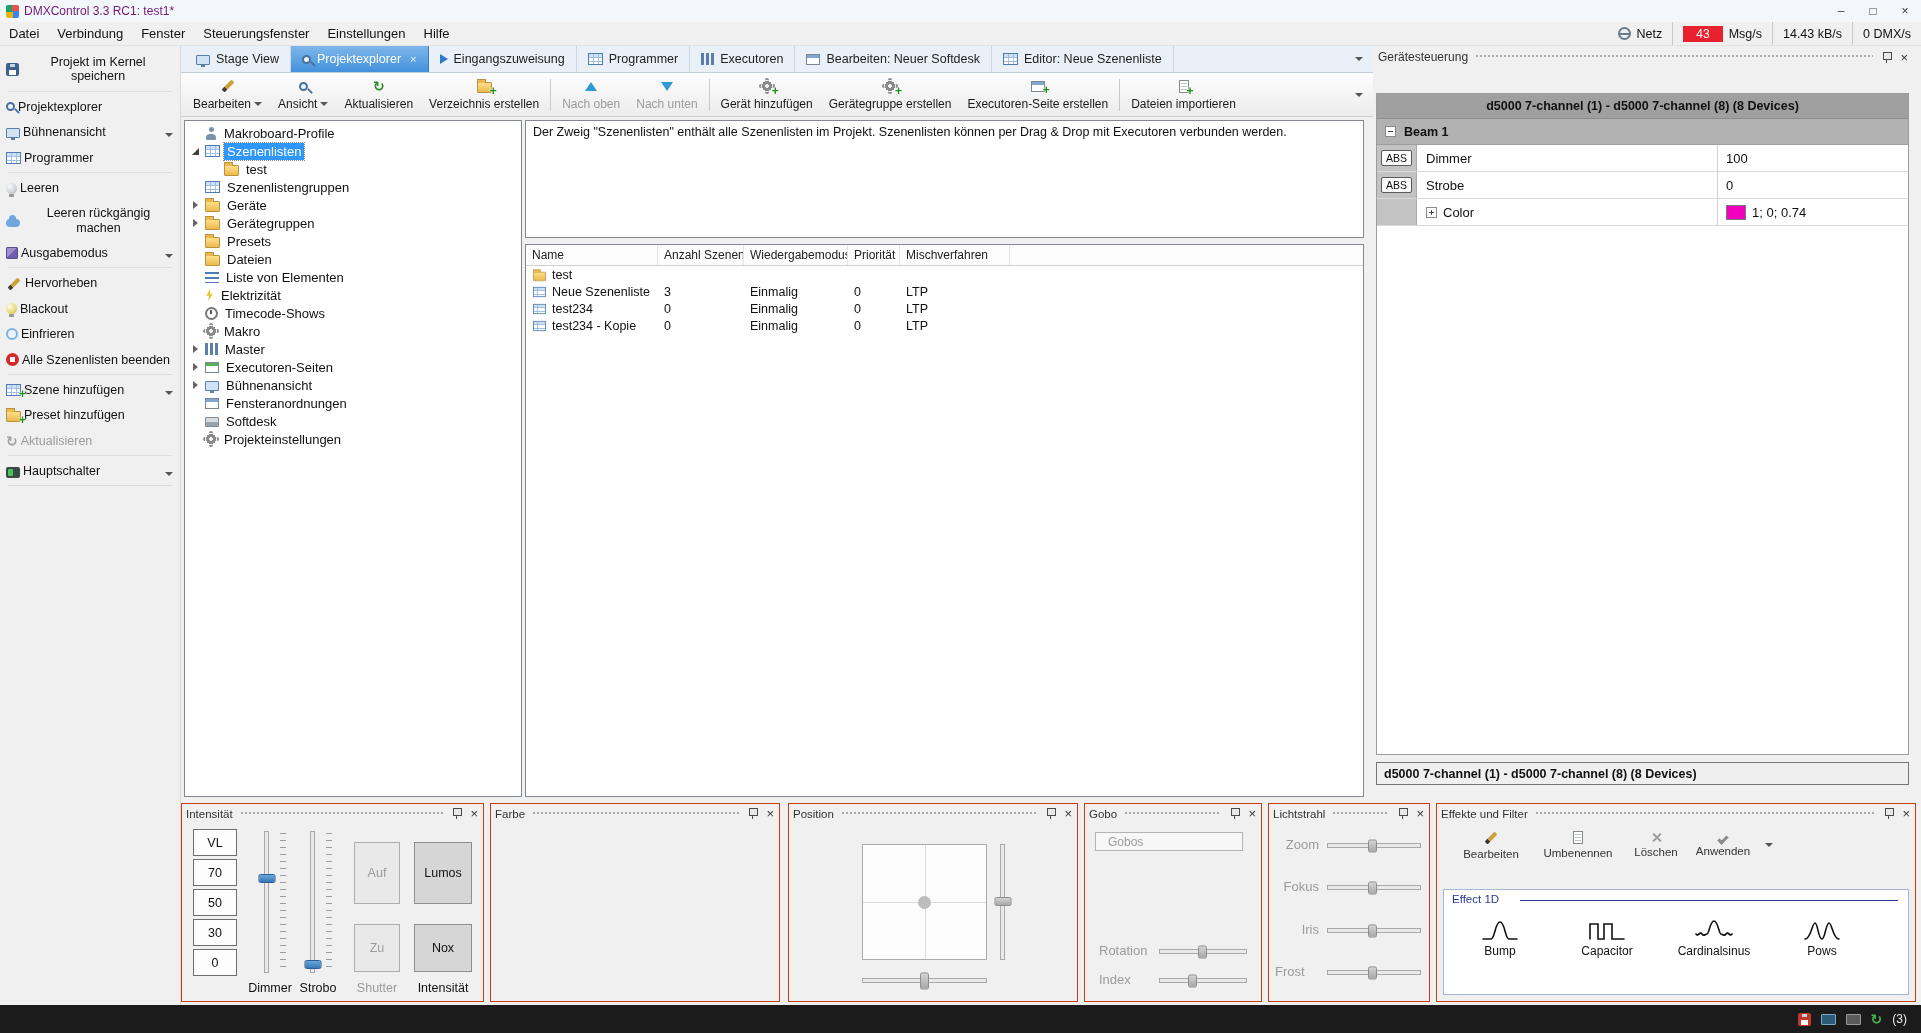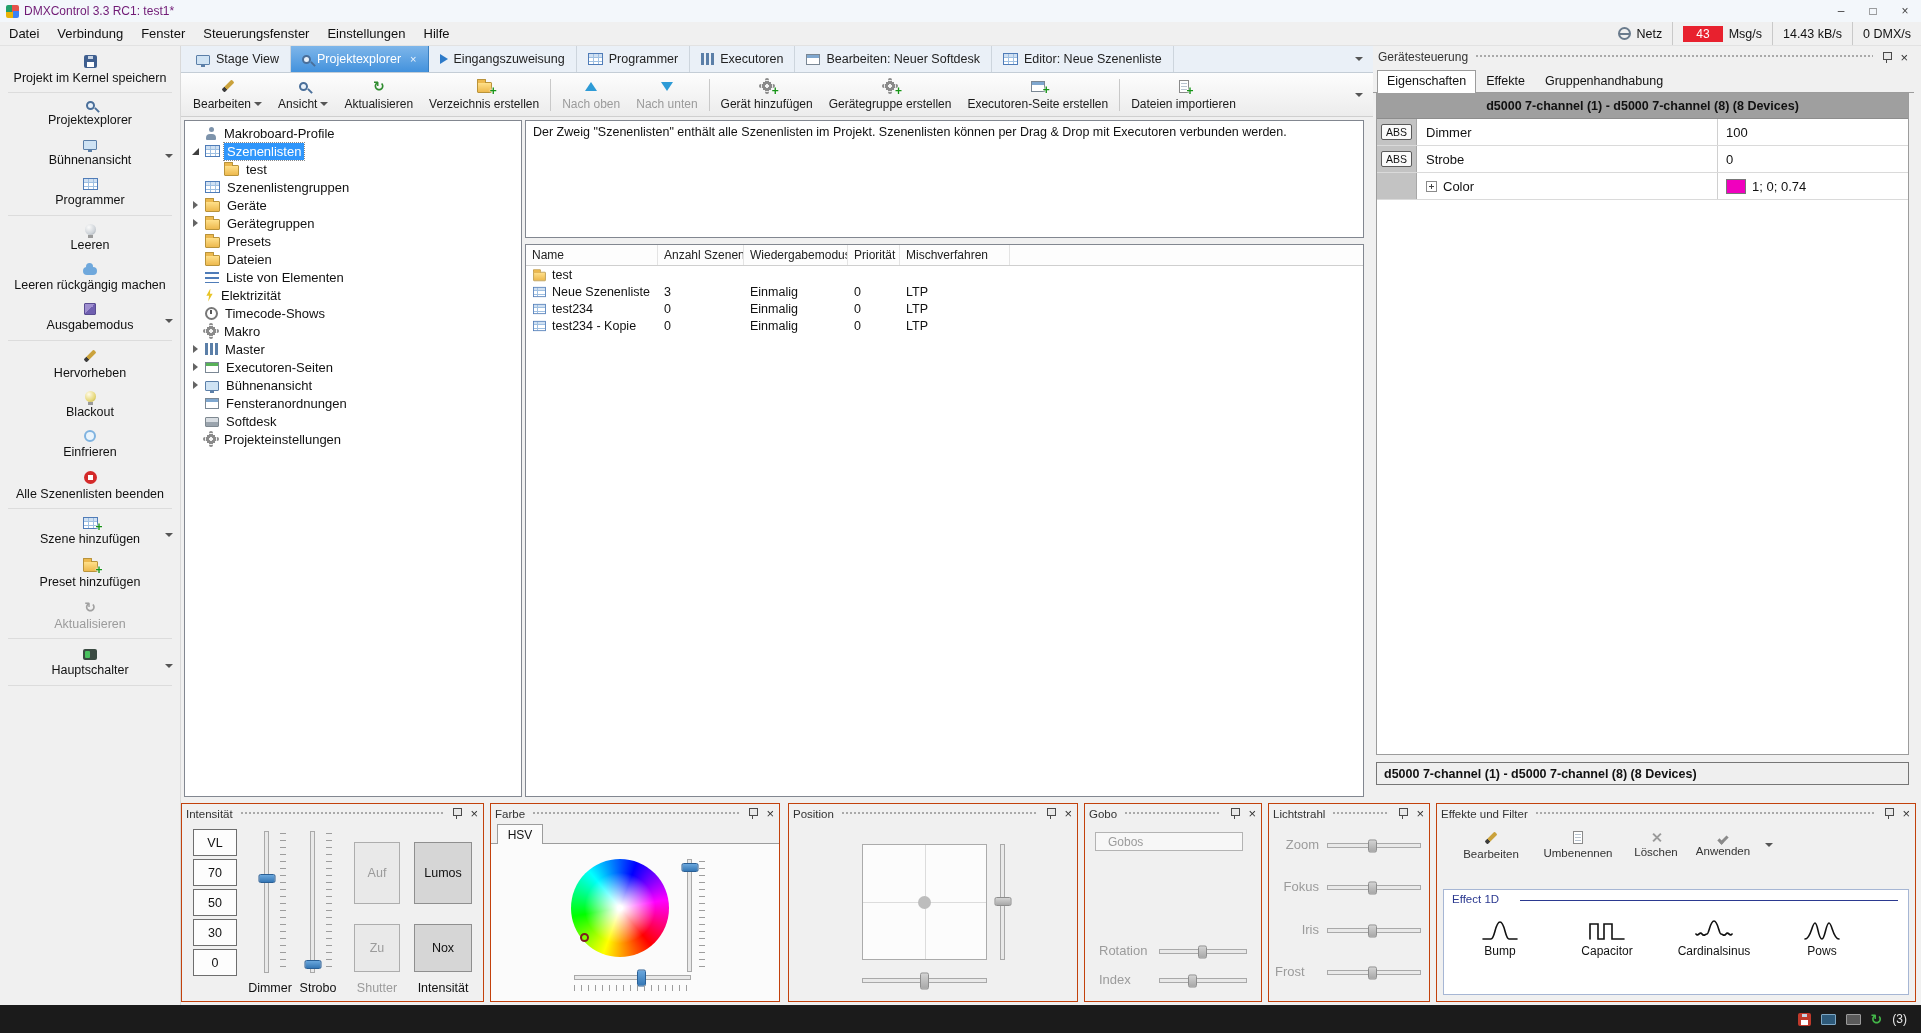--- a/index.html
+++ b/index.html
@@ -69,21 +69,21 @@
 .menubar{position:absolute;left:0;top:22px;width:100%;height:24px;background:#f0f0f0;display:flex;align-items:center;border-bottom:1px solid #e2e2e2}
 .menu-item{padding:3px 9px}
 .mb-right{margin-left:auto;display:flex;align-items:stretch;height:100%;font-size:12.5px}
 .mb-cell{display:flex;align-items:center;gap:6px;padding:0 10px;border-left:1px solid #c9c9c9}
 .netz-icon{width:13px;height:13px;border:2px solid #6a7b8c;border-radius:50%;position:relative}
 .netz-icon::after{content:"";position:absolute;left:-1px;right:-1px;top:3.5px;height:2px;background:#6a7b8c}
 .msg-badge{background:#e8212e;color:#fff;padding:1px 13px;font-size:12px}
 
 
 .sidebar{position:absolute;left:0;top:46px;width:181px;height:959px;background:#f0f0f0;border-right:1px solid #d9d9d9;padding-top:3px;overflow:hidden}
-.side-btn{position:relative;display:flex;flex-direction:column;align-items:center;gap:3px;padding:6px 6px 5px}
+.side-btn{position:relative;display:flex;align-items:center;gap:3px;padding:6px 6px 5px}
 .side-btn .lbl{font-size:12.5px;text-align:center;line-height:1.15}
 .side-btn.disabled .lbl{color:#9b9b9b}
 .side-sep{height:1px;background:#dcdcdc;margin:2px 8px}
 .side-caret{position:absolute;right:7px;top:55%;width:0;height:0;border-top:4px solid #555;border-left:4px solid transparent;border-right:4px solid transparent}
 
 
 .docarea{position:absolute;left:181px;top:46px;width:1192px;height:754px;background:#f0f0f0}
 .tabstrip{position:absolute;left:0;top:0;right:0;height:27px;background:#eaf0f7;display:flex;align-items:stretch;border-bottom:1px solid #c4cdd6;padding-left:4px}
 .tab{display:flex;align-items:center;gap:6px;padding:0 11px;font-size:12.5px;color:#222;border-right:1px solid #cdd5dd}
 .tab.active{background:linear-gradient(#7eb6ea,#4392dd);color:#fff;border-right-color:#3a7fc0}
@@ -585,27 +585,26 @@
   </div>
 </div>
 
 <div class="devpanel">
   <div class="dp-titlebar">
     <span class="pt-label">Gerätesteuerung</span>
     <span class="grip"></span>
     <span class="pin"></span>
     <span class="pclose">×</span>
   </div>
-  <div class="dp-tabs">
-    <span class="dp-tab active">Eigenschaften</span>
-    <span class="dp-tab">Effekte</span>
-    <span class="dp-tab">Gruppenhandhabung</span>
-  </div>
   <div class="dp-body">
     <div class="dp-header">d5000 7-channel (1) - d5000 7-channel (8) (8 Devices)</div>
+    <div class="dp-group">
+      <span class="expander"></span>
+      <span>Beam 1</span>
+    </div>
     <div class="dp-row">
       <div class="dp-gutter">
           <span class="abs-chip">ABS</span>
         </div>
       <div class="dp-name">Dimmer</div>
       <div class="dp-value">100</div>
     </div>
     <div class="dp-row">
       <div class="dp-gutter">
           <span class="abs-chip">ABS</span>
@@ -662,38 +661,20 @@
     <span class="axis-label" style="left:261px;top:158px">Intensität</span>
   </div>
 </div>
 
 <div class="panel" style="left:490px;width:290px">
   <div class="panel-title">
     <span class="pt-label">Farbe</span>
     <span class="grip"></span>
     <span class="pin"></span>
     <span class="pclose">×</span>
-  </div>
-  <div class="panel-body">
-    <div class="hsv-tabrow">
-      <span class="hsv-tab">HSV</span>
-    </div>
-    <div class="color-area">
-      <div class="wheel">
-        <span class="wheel-ind"></span>
-      </div>
-      <div class="vslider" style="left:196px;top:15px;height:113px">
-        <span class="vhandle" style="top:3px"></span>
-      </div>
-      <div class="vticks" style="left:208px;top:17px;height:108px"></div>
-      <div class="hslider" style="left:83px;top:131px;width:117px">
-        <span class="hhandle" style="left:62px"></span>
-      </div>
-      <div class="hticks" style="left:83px;top:141px;width:117px"></div>
-    </div>
   </div>
 </div>
 
 <div class="panel" style="left:788px;width:290px">
   <div class="panel-title">
     <span class="pt-label">Position</span>
     <span class="grip"></span>
     <span class="pin"></span>
     <span class="pclose">×</span>
   </div>

